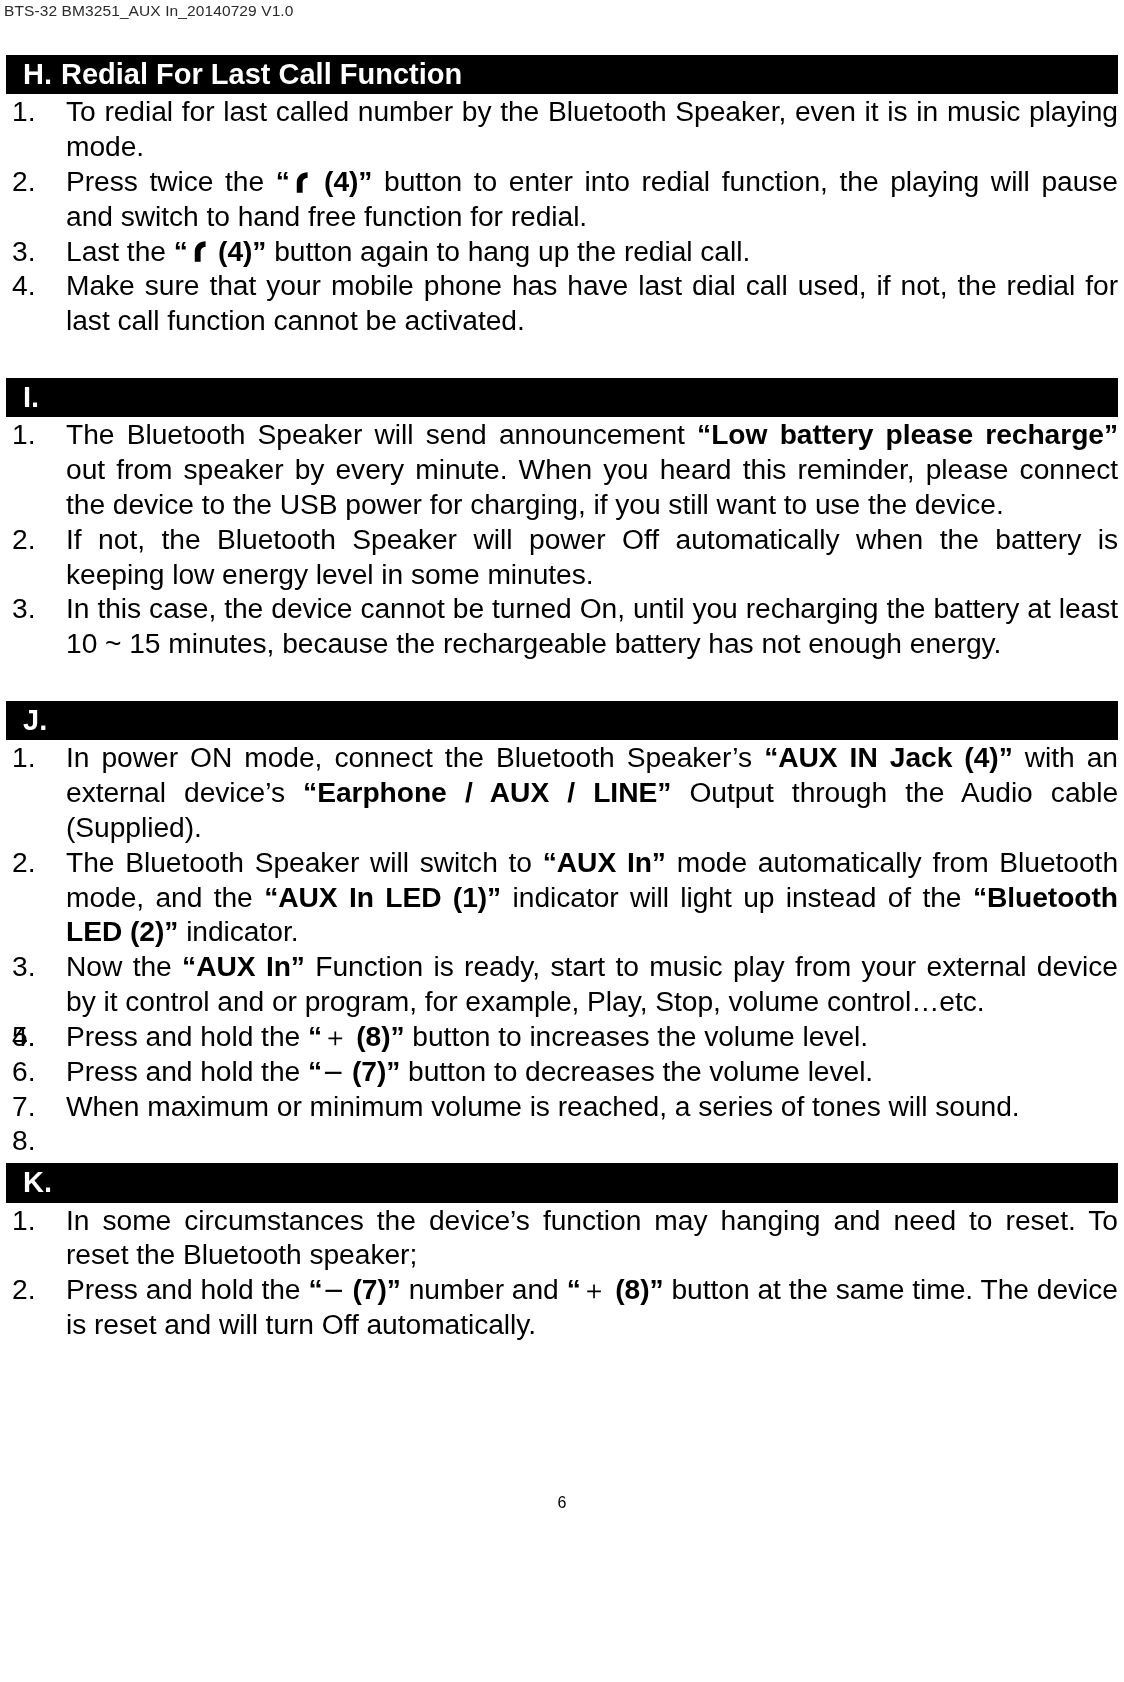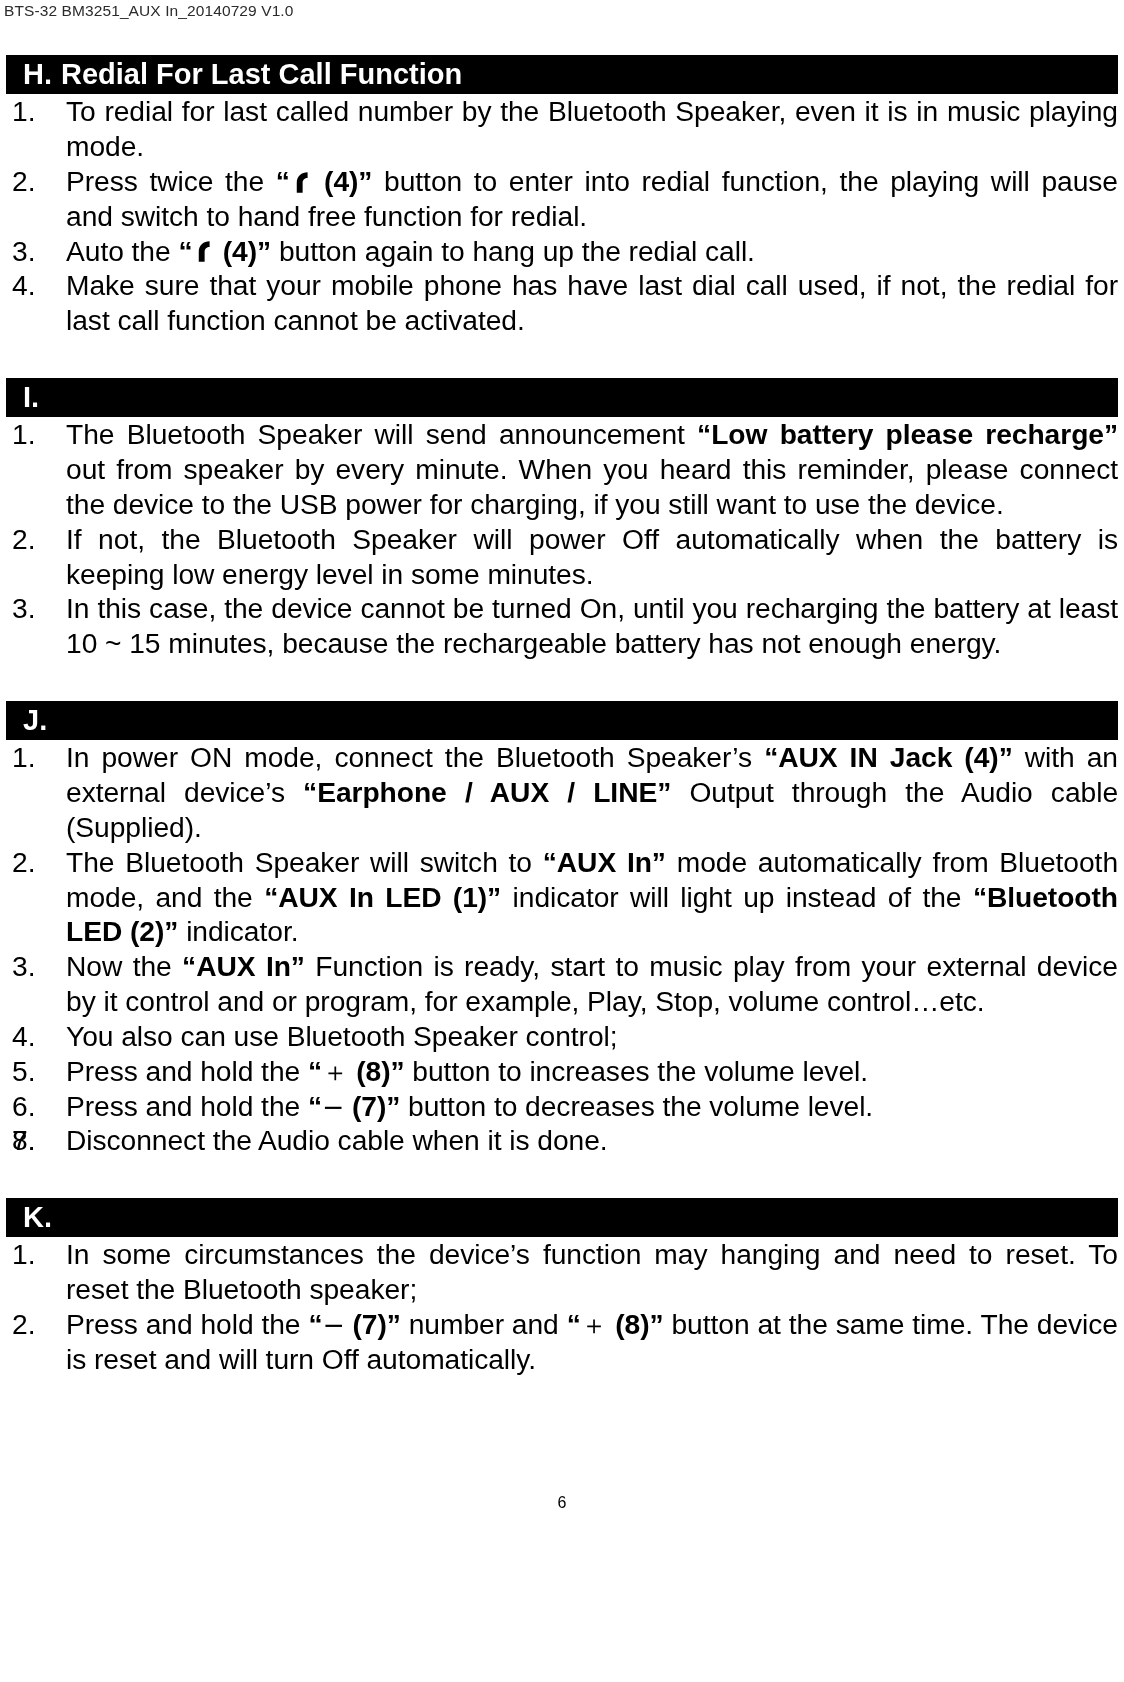--- a/index.html
+++ b/index.html
@@ -127,21 +127,21 @@
       <div class="section">
         <div class="section-bar">
           <span class="section-letter">H.</span>
           <span class="section-title">Redial For Last Call Function</span>
         </div>
         <ol class="items">
           <li><span class="num">1.</span><span>To redial for last called number by the Bluetooth Speaker, even it is in music playing mode.</span></li>
           <li><span class="num">2.</span><span>Press twice the </span><span class="b">“</span><span class="phone-icon"><svg viewBox="0 0 100 100" xmlns="http://www.w3.org/2000/svg">
                 <path d="M78 6 C52 6 30 24 30 52 L30 96 L56 96 L56 52 C56 40 66 31 78 31 Z" fill="#000"></path>
               </svg></span><span class="b"> (4)”</span><span> button to enter into redial function, the playing will pause and switch to hand free function for redial.</span></li>
-          <li><span class="num">3.</span><span>Auto the </span><span class="b">“</span><span class="phone-icon"><svg viewBox="0 0 100 100" xmlns="http://www.w3.org/2000/svg">
+          <li><span class="num">3.</span><span>Last the </span><span class="b">“</span><span class="phone-icon"><svg viewBox="0 0 100 100" xmlns="http://www.w3.org/2000/svg">
                 <path d="M78 6 C52 6 30 24 30 52 L30 96 L56 96 L56 52 C56 40 66 31 78 31 Z" fill="#000"></path>
               </svg></span><span class="b"> (4)”</span><span> button again to hang up the redial call.</span></li>
           <li><span class="num">4.</span><span>Make sure that your mobile phone has have last dial call used, if not, the redial for last call function cannot be activated.</span></li>
         </ol>
       </div>
       <div class="spacer"></div>
       <div class="section">
         <div class="section-bar">
           <span class="section-letter">I.</span>
         </div>
@@ -153,25 +153,25 @@
       </div>
       <div class="spacer"></div>
       <div class="section">
         <div class="section-bar">
           <span class="section-letter">J.</span>
         </div>
         <ol class="items">
           <li><span class="num">1.</span><span>In power ON mode, connect the Bluetooth Speaker’s </span><span class="b">“AUX IN Jack (4)”</span><span> with an external device’s </span><span class="b">“Earphone / AUX / LINE”</span><span> Output through the Audio cable (Supplied).</span></li>
           <li><span class="num">2.</span><span>The Bluetooth Speaker will switch to </span><span class="b">“AUX In”</span><span> mode automatically from Bluetooth mode, and the </span><span class="b">“AUX In LED (1)”</span><span> indicator will light up instead of the </span><span class="b">“Bluetooth LED (2)”</span><span> indicator.</span></li>
           <li><span class="num">3.</span><span>Now the </span><span class="b">“AUX In”</span><span> Function is ready, start to music play from your external device by it control and or program, for example, Play, Stop, volume control…etc.</span></li>
-          <li><span class="num">4.</span><span>You also can use Bluetooth Speaker control;</span></li>
+          <li><span class="num">4.</span></li>
           <li><span class="num">5.</span><span>Press and hold the </span><span class="b">“</span><span class="b sym">＋</span><span class="b"> (8)”</span><span> button to increases the volume level.</span></li>
           <li><span class="num">6.</span><span>Press and hold the </span><span class="b">“</span><span class="b sym">−</span><span class="b"> (7)”</span><span> button to decreases the volume level.</span></li>
-          <li><span class="num">7.</span></li>
-          <li><span class="num">8.</span><span>Disconnect the Audio cable when it is done.</span></li>
+          <li><span class="num">7.</span><span>When maximum or minimum volume is reached, a series of tones will sound.</span></li>
+          <li><span class="num">8.</span></li>
         </ol>
       </div>
       <div class="spacer"></div>
       <div class="section">
         <div class="section-bar">
           <span class="section-letter">K.</span>
         </div>
         <ol class="items">
           <li><span class="num">1.</span><span>In some circumstances the device’s function may hanging and need to reset. To reset the Bluetooth speaker;</span></li>
           <li><span class="num">2.</span><span>Press and hold the </span><span class="b">“</span><span class="b sym">−</span><span class="b"> (7)”</span><span> number and </span><span class="b">“</span><span class="b sym">＋</span><span class="b"> (8)”</span><span> button at the same time. The device is reset and will turn Off automatically.</span></li>

